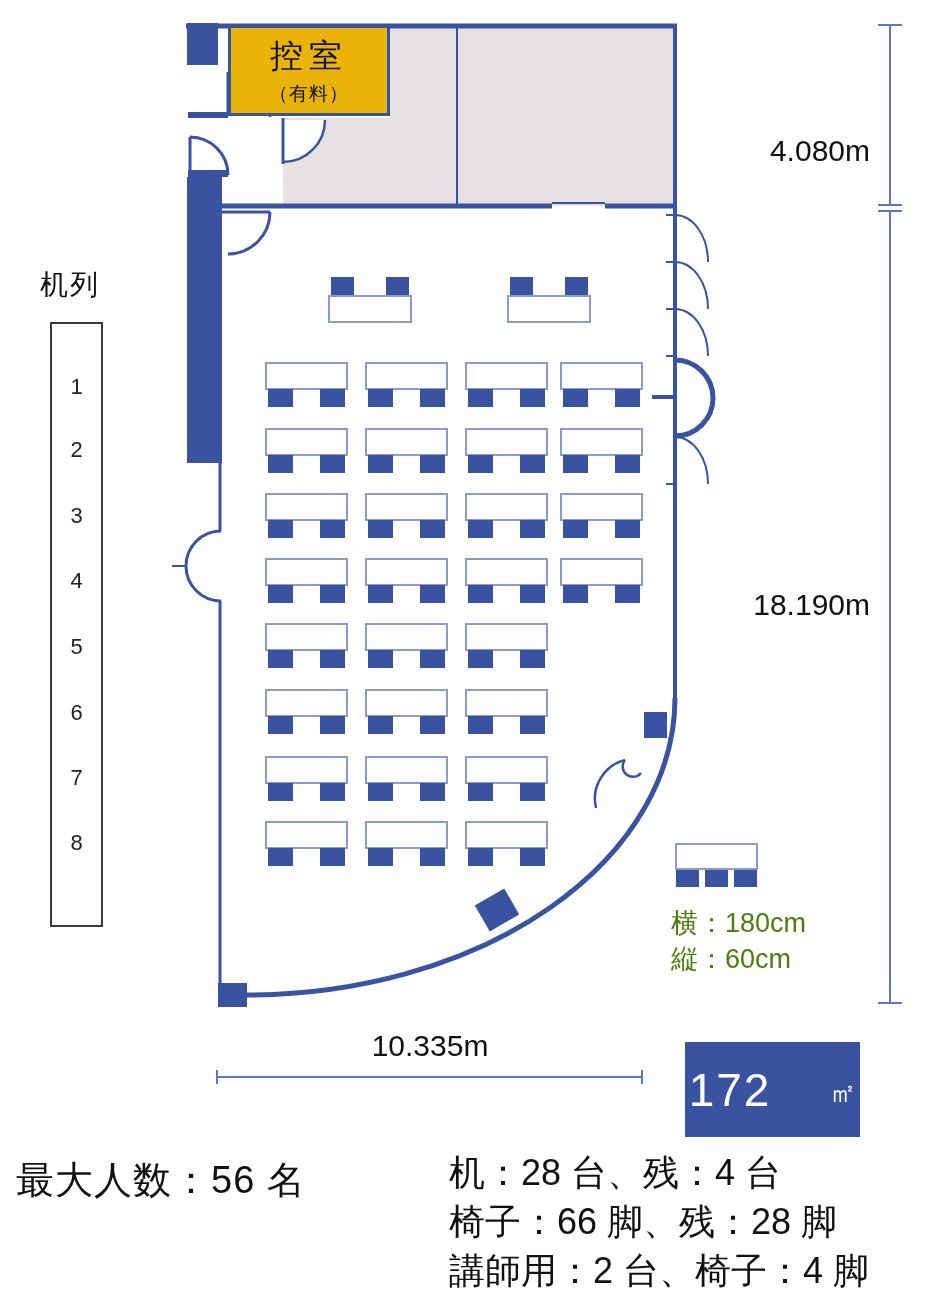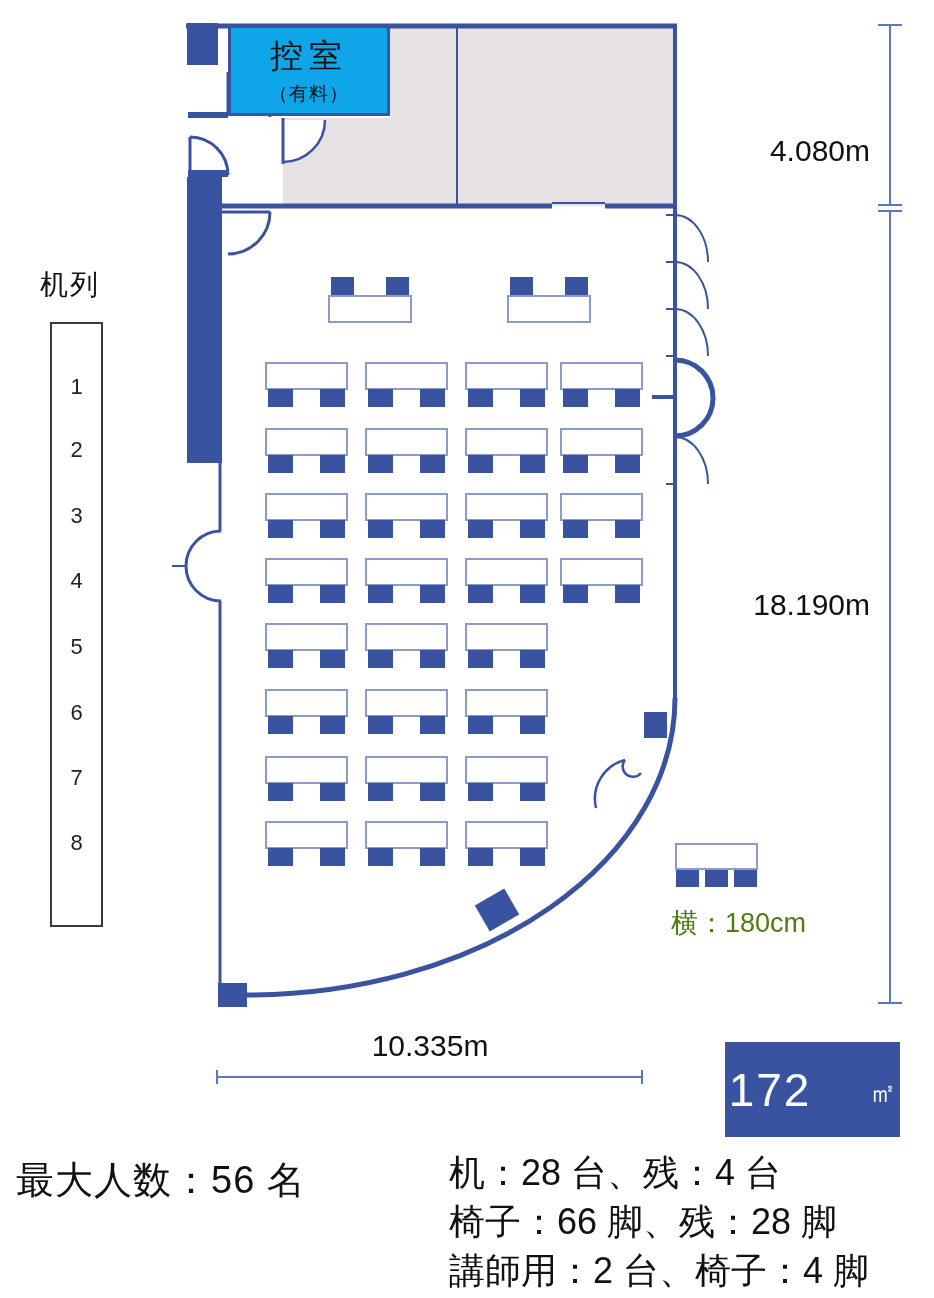--- a/index.html
+++ b/index.html
@@ -12,39 +12,39 @@
   .wline{stroke:var(--wall);fill:none;}
   .wfill{fill:var(--wall);stroke:none;}
   .dline{stroke:var(--dimension-line);fill:none;stroke-width:2;}
   .annex{fill:var(--annex-fill);stroke:none;}
   .whitefill{fill:#fff;stroke:none;}
 
   .desk{position:absolute;background:#fff;border:2px solid var(--desk-border);box-sizing:border-box;}
   .chair{position:absolute;background:var(--chair);}
 
   .label-box{
-    position:absolute;left:228px;top:25px;width:162px;height:91px;background:#0ea5e9;
+    position:absolute;left:228px;top:25px;width:162px;height:91px;background:#eab308;
     border:3px solid var(--wall);box-sizing:border-box;text-align:center;
   }
   .label-box .main{font-size:33px;letter-spacing:6px;margin-top:6px;}
   .label-box .sub{font-size:19px;margin-top:2px;letter-spacing:1px;text-align:center;}
 
   .rows-title{position:absolute;left:40px;top:266px;font-size:28px;letter-spacing:2px;}
   .rows-box{position:absolute;left:50px;top:322px;width:53px;height:605px;border:2px solid #3a3a3a;box-sizing:border-box;background:#fff;}
   .row-num{position:absolute;width:53px;text-align:center;font-size:22px;color:#222;}
 
   .dim{font-size:30px;color:#111;}
   .dim-top{position:absolute;left:740px;top:89px;width:130px;text-align:right;margin-top:45px;}
   .dim-right{position:absolute;left:740px;top:588px;width:130px;text-align:right;}
   .dim-bottom{position:absolute;left:330px;top:1029px;width:200px;text-align:center;}
 
   .desk-spec{position:absolute;left:671px;top:905px;font-size:27px;line-height:36px;color:#4d7c0f;}
 
   .area-badge{
-    position:absolute;left:725px;top:1042px;width:175px;height:95px;background:var(--badge-bg);
+    position:absolute;left:685px;top:1042px;width:175px;height:95px;background:var(--badge-bg);
     color:#fff;display:flex;align-items:center;justify-content:center;gap:48px;
   }
   .area-badge .val{font-size:46px;letter-spacing:2px;}
   .area-badge .unit{font-size:27px;margin-left:10px;margin-top:6px;}
 
   .capacity{position:absolute;left:16px;top:1155px;font-size:38px;letter-spacing:1px;}
   .inventory{position:absolute;left:449px;top:1148px;font-size:36px;line-height:49px;}
 </style>
 </head>
 <body>
@@ -239,20 +239,21 @@
       <div class="row-num abs" style="left: 50px; top: 765px;">7</div>
       <div class="row-num abs" style="left: 50px; top: 830px;">8</div>
     </div>
 
   <div class="dim dim-top">4.080m</div>
   <div class="dim dim-right">18.190m</div>
   <div class="dim dim-bottom">10.335m</div>
 
   <div class="desk-spec">
     <div>横：180cm</div>
+    <div>縦：60cm</div>
   </div>
 
   <div class="area-badge">
     <span class="val">172</span>
     <span class="unit">㎡</span>
   </div>
 
   <div class="capacity">最大人数：56 名</div>
   <div class="inventory">
     <div>机：28 台、残：4 台</div>

